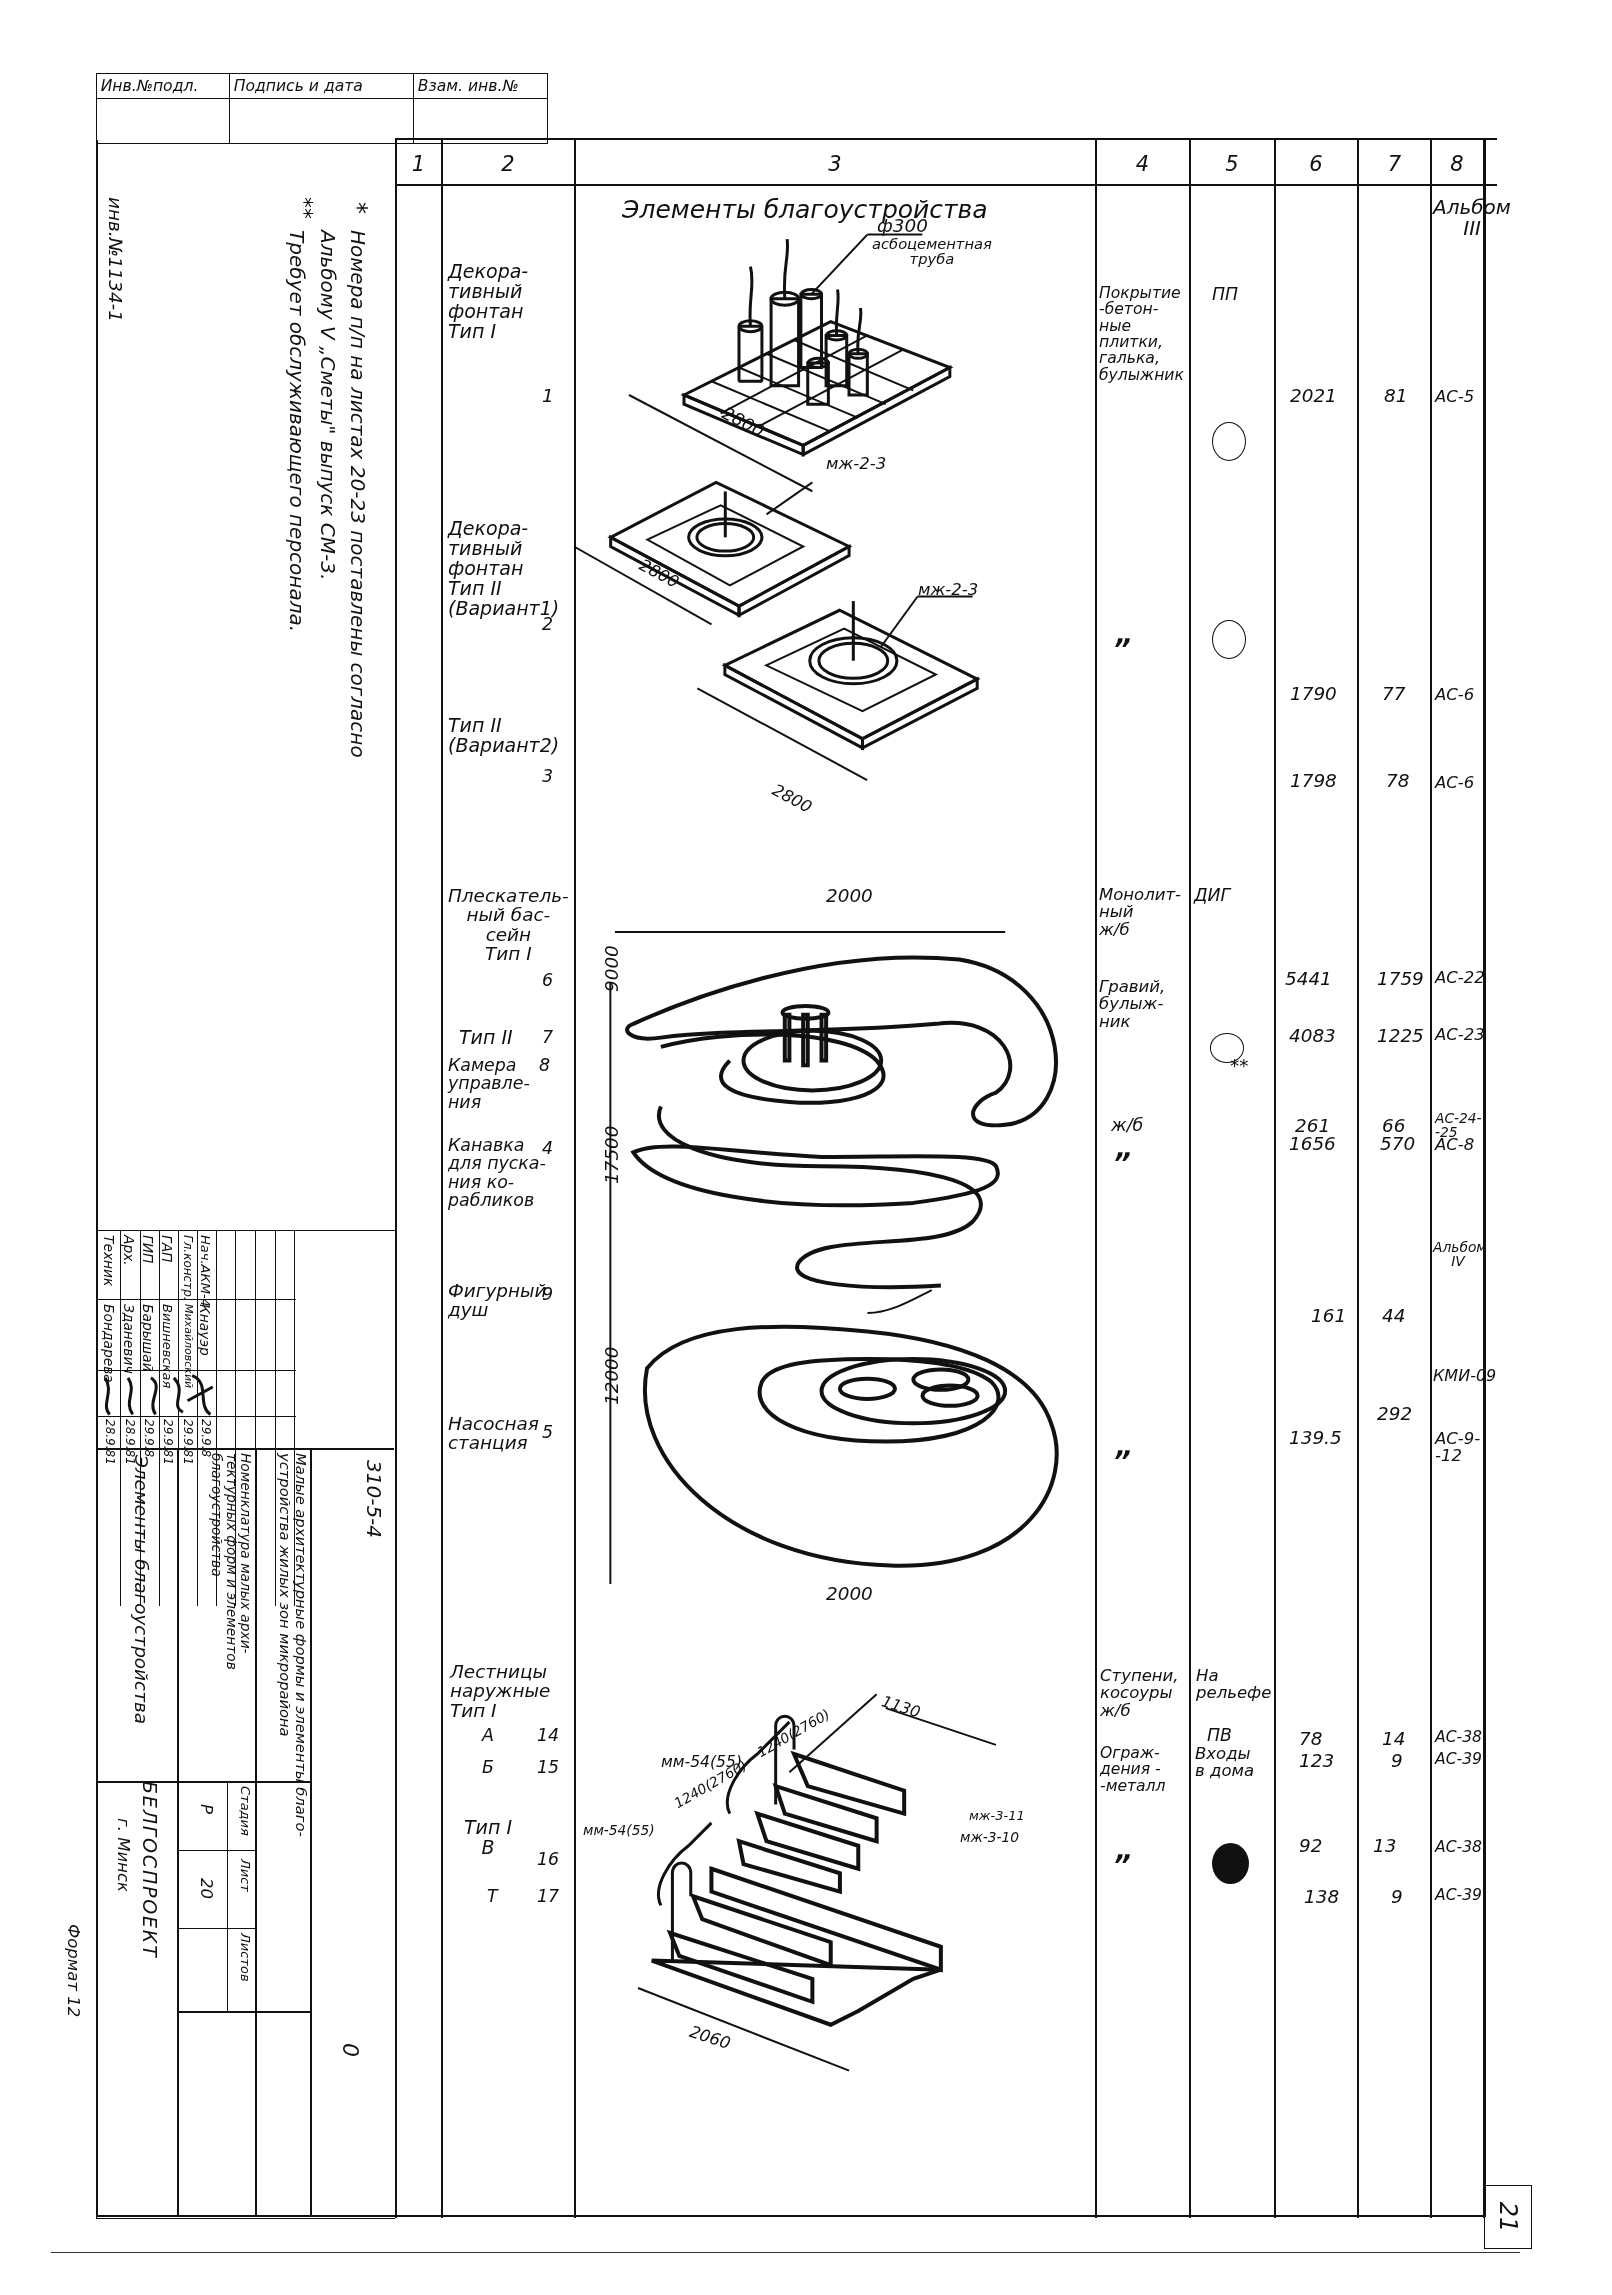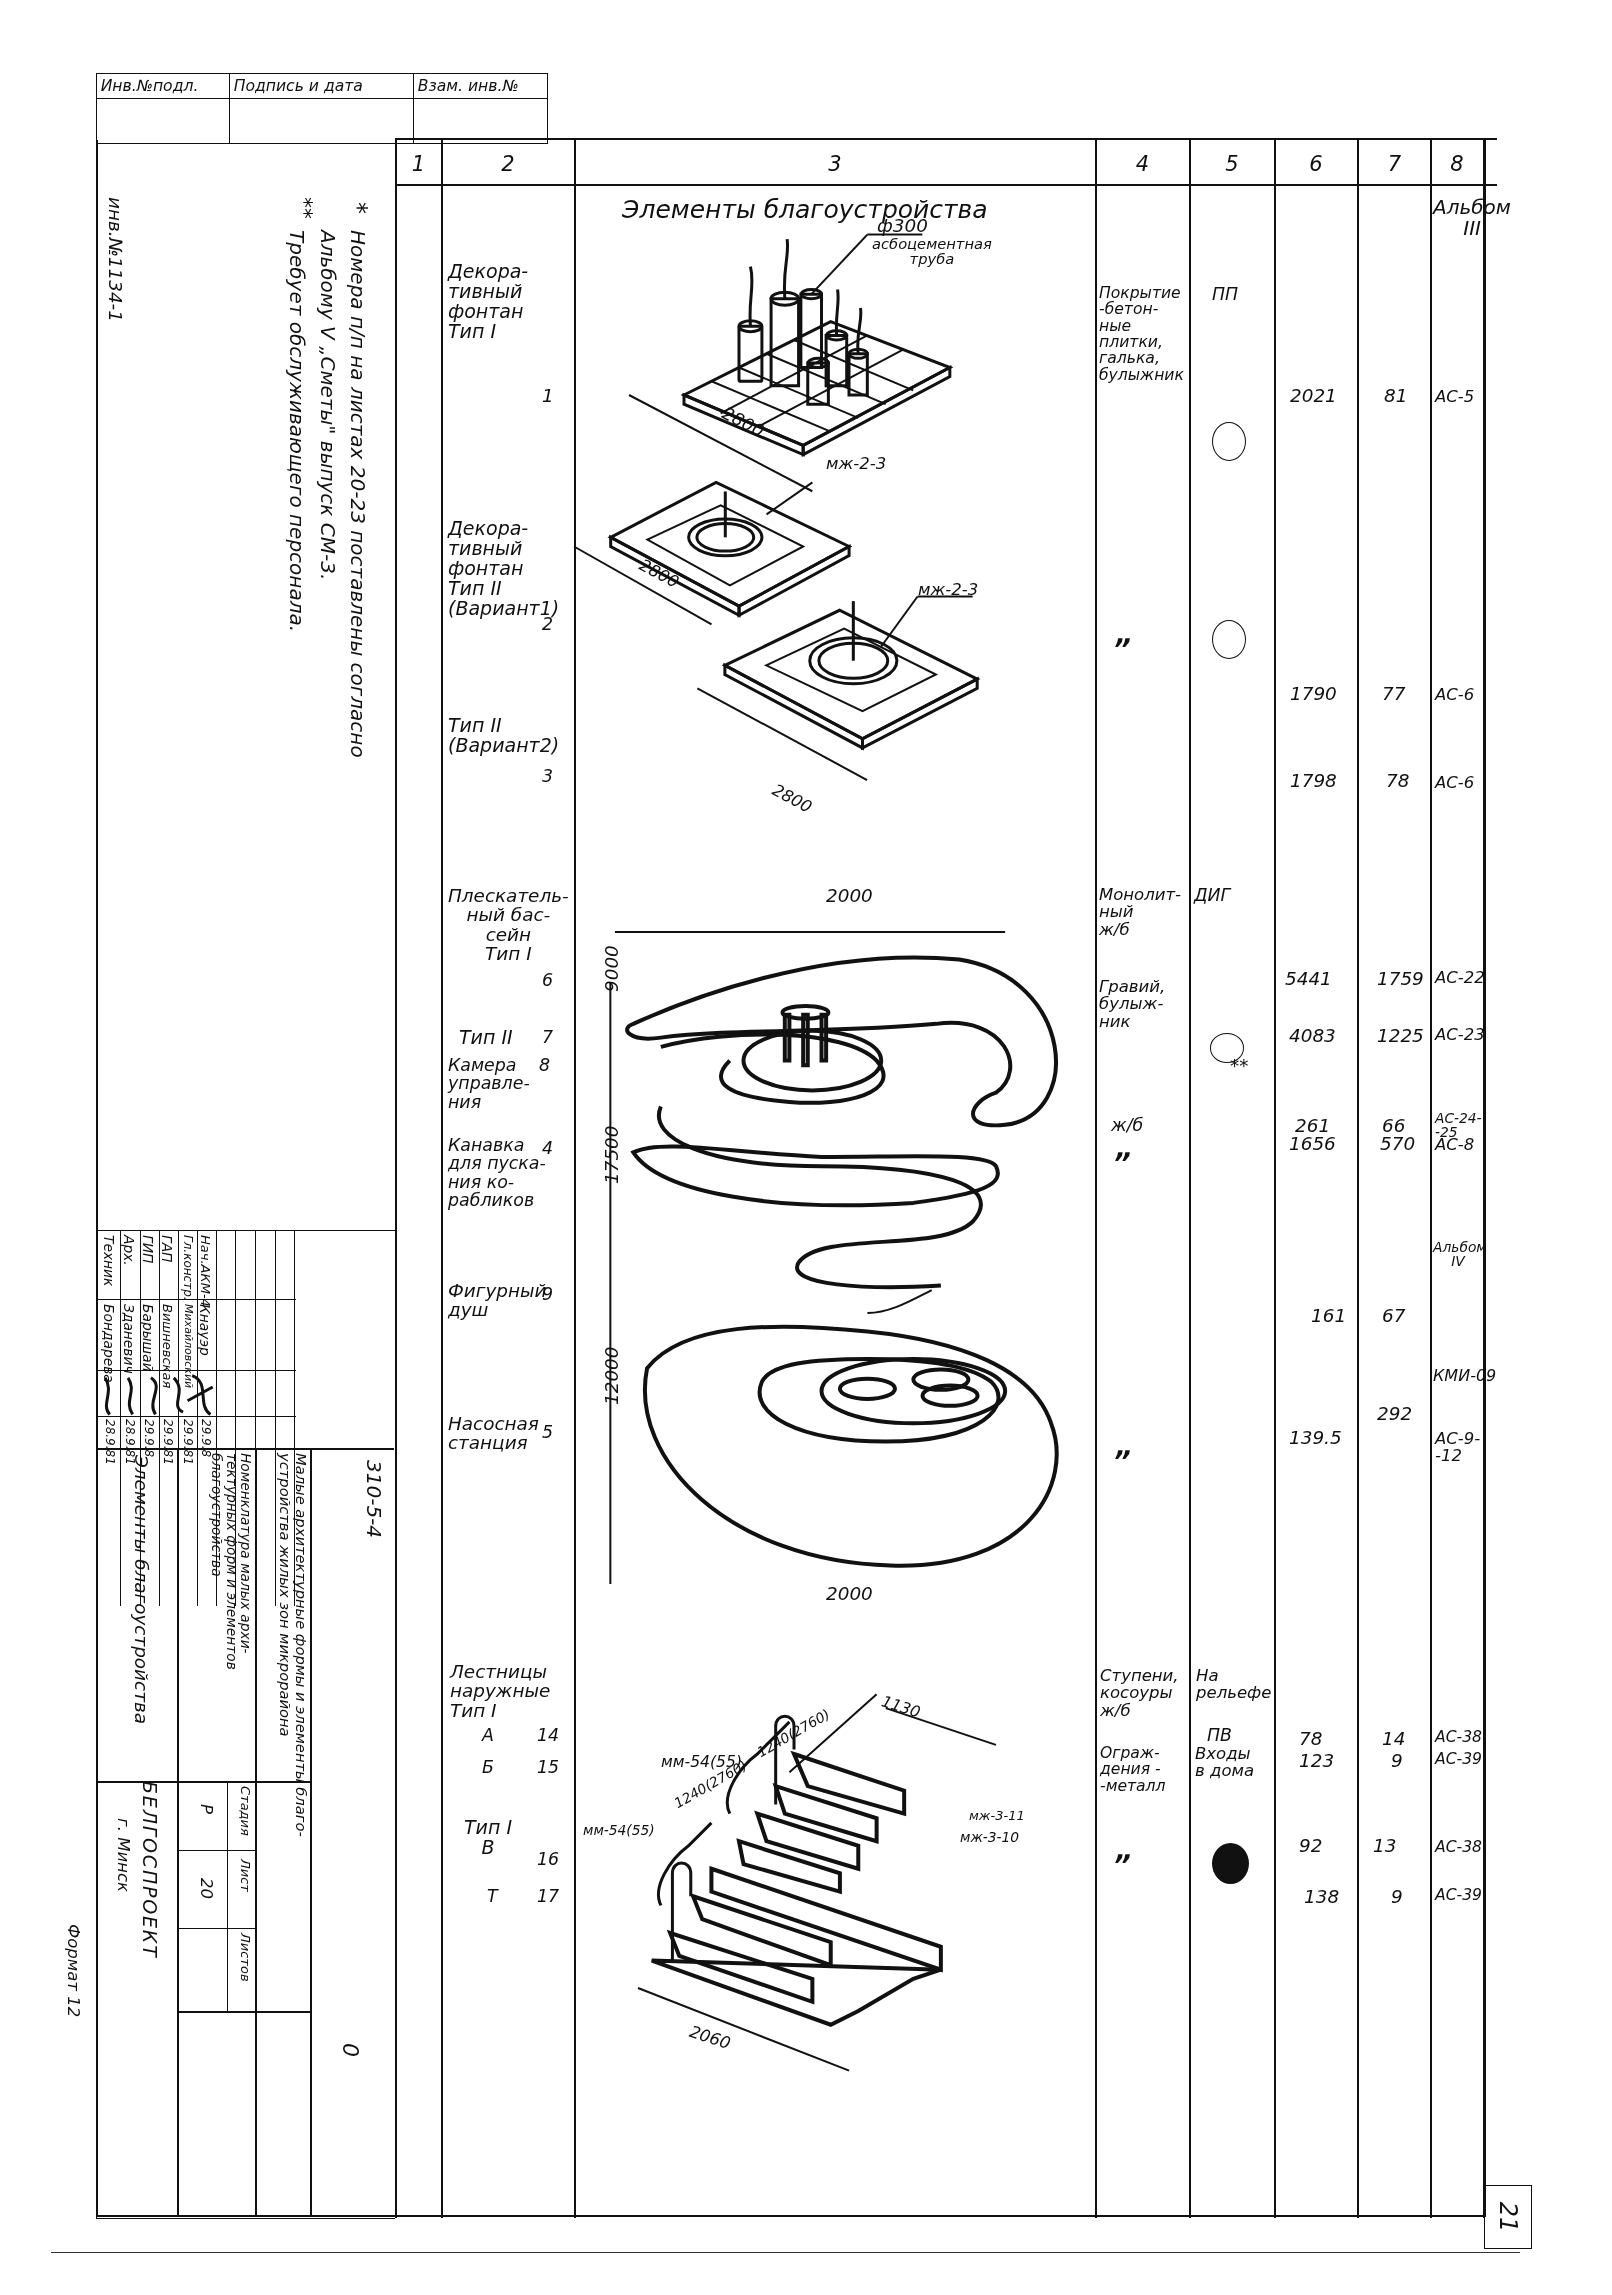--- a/index.html
+++ b/index.html
@@ -151,21 +151,21 @@
 рабликов</div>
 <div class="cell" style="left:1116px; top:1134px; font-size:27.5px; font-weight:bold;">„</div>
 <div class="cell num" style="left:1289px; top:1134px;">1656</div>
 <div class="cell num" style="left:1380px; top:1134px;">570</div>
 <div class="cell" style="left:1435px; top:1136px; font-size:16.5px;">АС-8</div>
 
 <div class="cell" style="left:542px; top:1285px;">9</div>
 <div class="cell" style="left:448px; top:1281px; white-space:pre-line; font-size:18.4px;">Фигурный
 душ</div>
 <div class="cell num" style="left:1299px; top:1306px;margin-left:12px;">161</div>
-<div class="cell num" style="left:1382px; top:1306px;">67</div>
+<div class="cell num" style="left:1382px; top:1306px;">44</div>
 <div class="cell" style="left:1433px; top:1240px; font-size:13.8px; width:50px; text-align:center;">Альбом IV</div>
 <div class="cell" style="left:1433px; top:1368px; font-size:16px;font-style:italic;">КМИ-09</div>
 
 <div class="cell" style="left:542px; top:1423px;">5</div>
 <div class="cell" style="left:448px; top:1414px; white-space:pre-line; font-size:18.4px;">Насосная
 станция</div>
 <div class="cell" style="left:1116px; top:1432px; font-size:27.5px; font-weight:bold;">„</div>
 <div class="cell num" style="left:1289px; top:1428px;">139.5</div>
 <div class="cell num" style="left:1377px; top:1404px;">292</div>
 <div class="cell" style="left:1435px; top:1430px; font-size:16.5px; white-space:pre-line;">АС-9-

